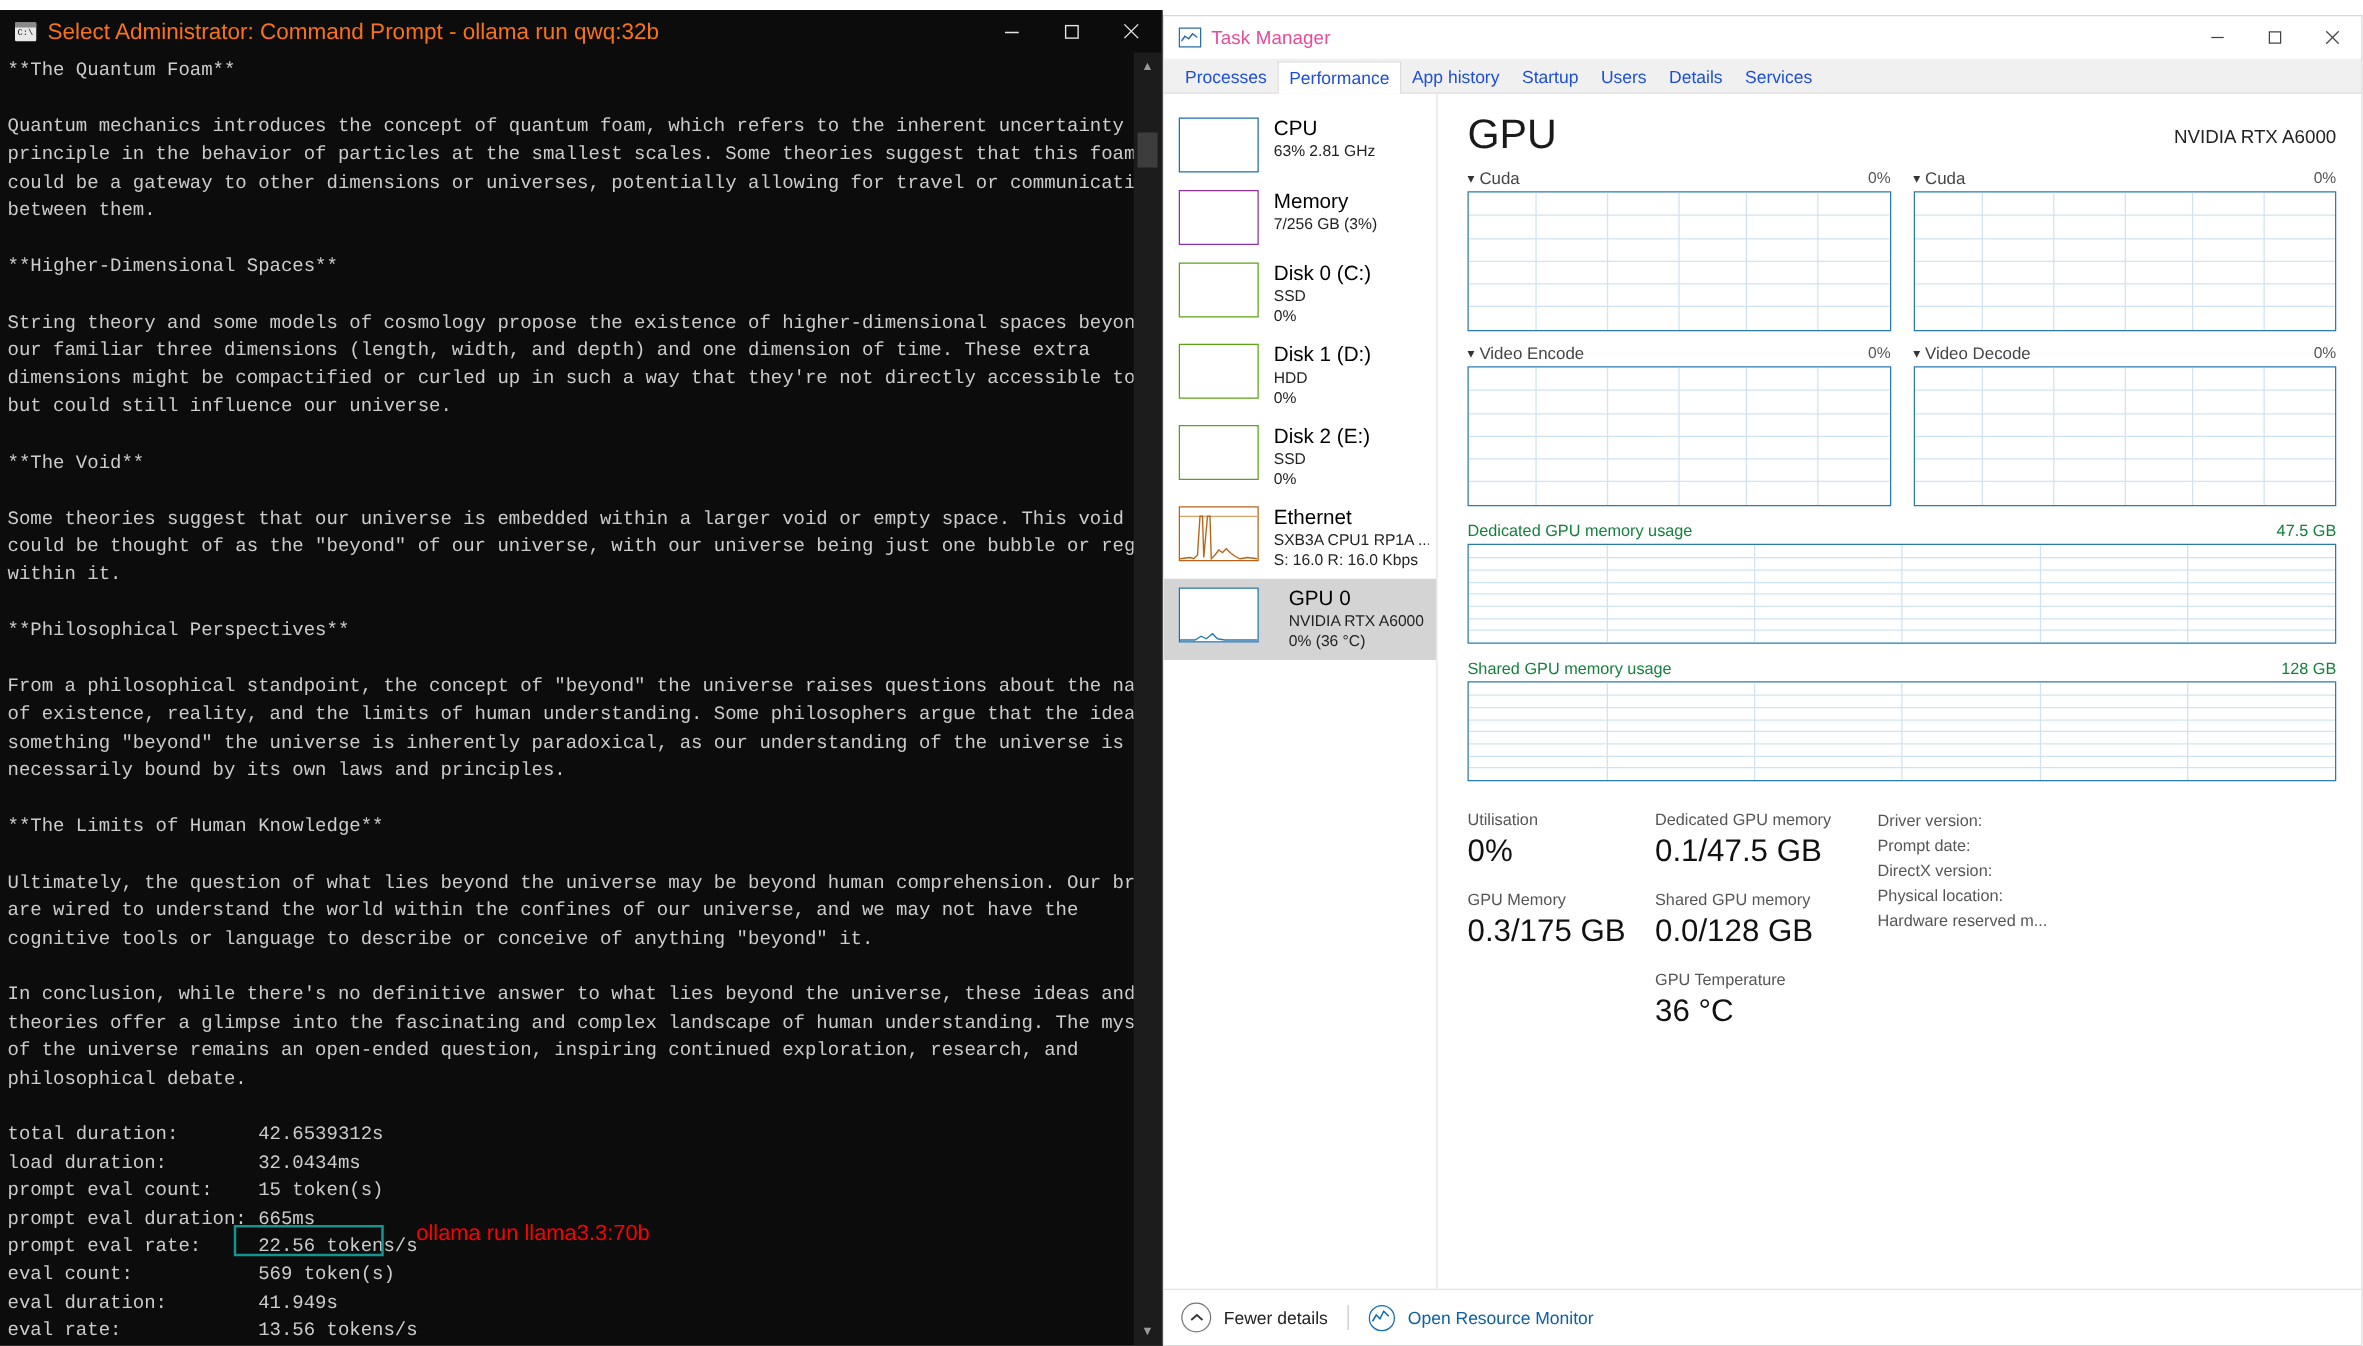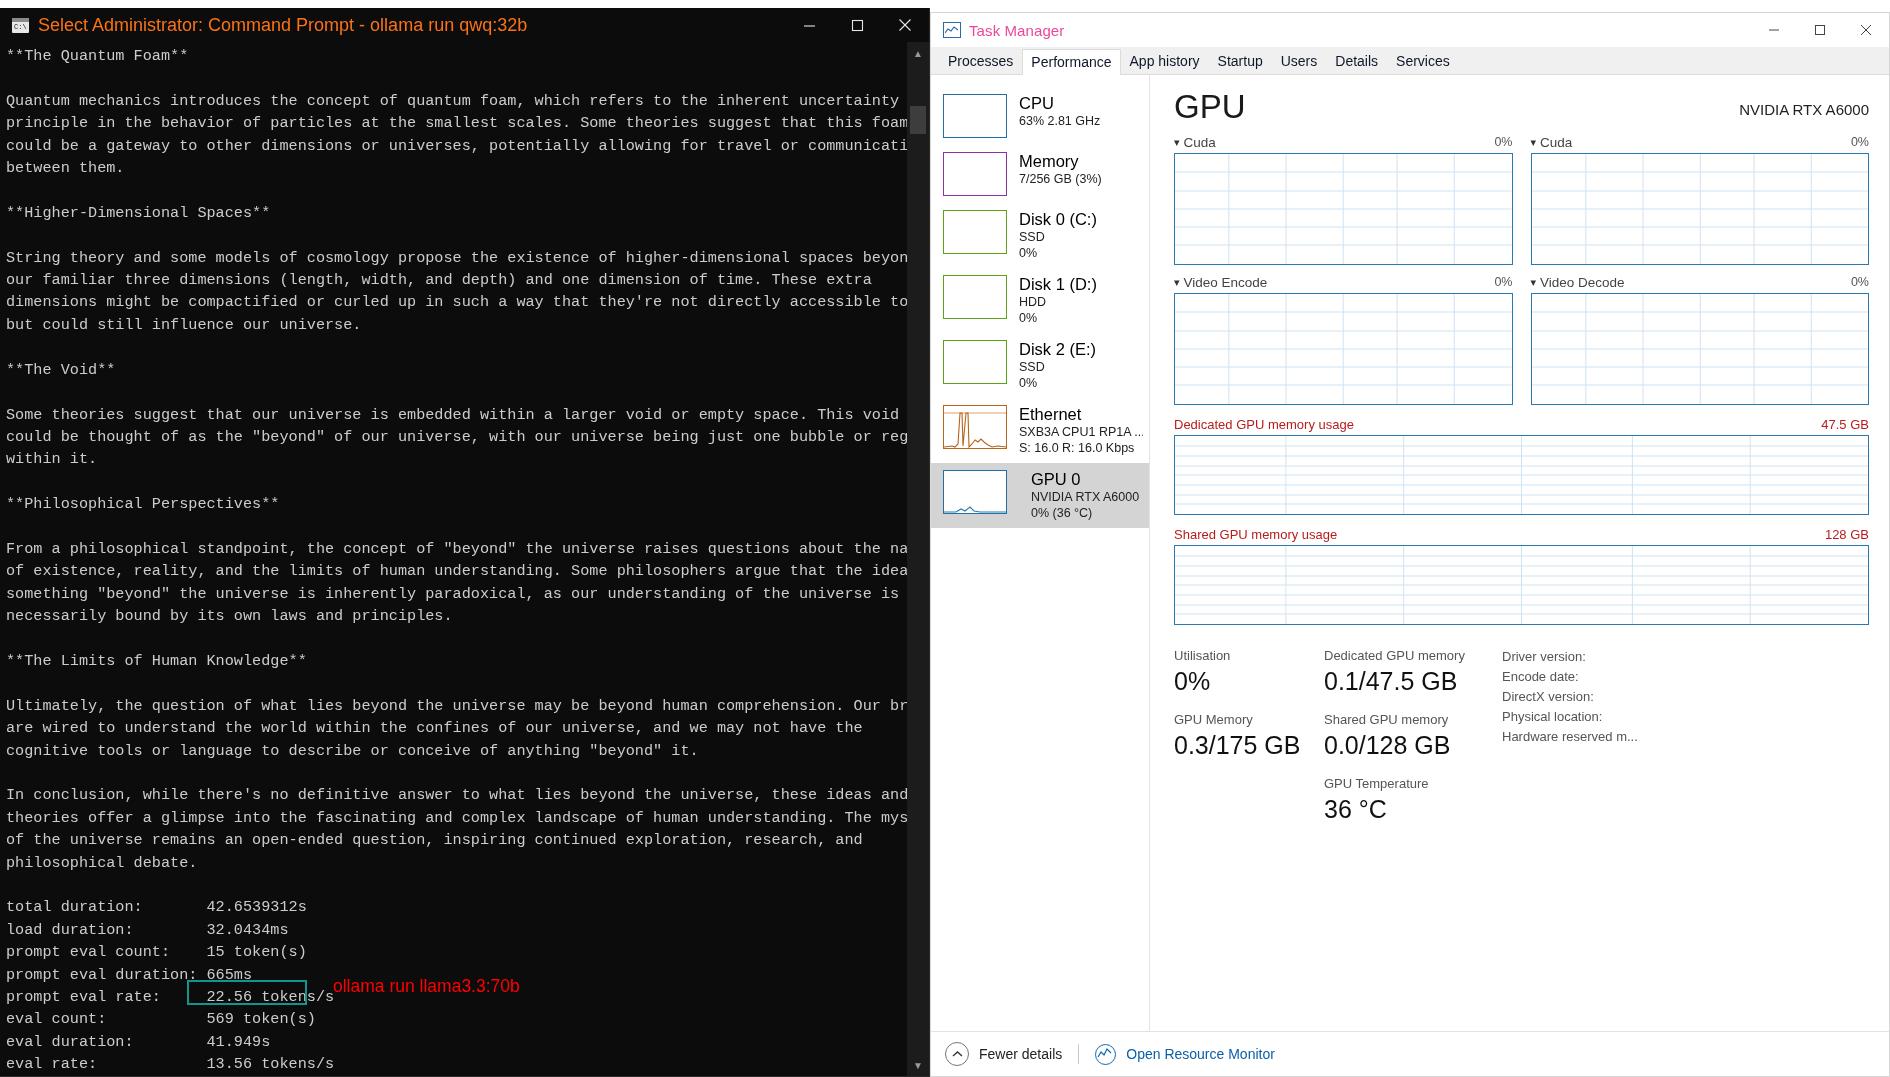--- a/index.html
+++ b/index.html
@@ -20,21 +20,21 @@
   #tm-app-icon .frame{position:absolute;inset:0;border:1px solid #2b6ca3;background:#fff;}
   #tm-app-icon .spark{position:absolute;left:2px;top:4px;width:13px;height:8px;}
   #tm-title{font-size:15px;color:#ec4899;letter-spacing:.1px;}
   #tm-winbtns{position:absolute;right:0;top:0;height:34px;display:flex;}
   .tm-wb{width:46px;height:34px;display:flex;align-items:center;justify-content:center;color:#444;font-size:13px;}
   .tm-wb svg{display:block;}
   #tm-menubar{height:28px;display:flex;align-items:center;padding-left:12px;gap:20px;flex:none;}
   .tm-menu{font-size:14.5px;color:#333;padding:2px 2px;}
   #tm-tabs{height:27px;display:flex;align-items:flex-end;padding-left:8px;flex:none;
            border-bottom:1px solid #dcdcdc;background:#f0f0f0;}
-  .tm-tab{font-size:14px;color:#0f172a;padding:4px 8px 5px 8px;line-height:16px;
+  .tm-tab{font-size:14px;color:#1d4ed8;padding:4px 8px 5px 8px;line-height:16px;
           border:1px solid transparent;border-bottom:none;background:transparent;}
   .tm-tab.active{background:#ffffff;border-color:#dcdcdc;position:relative;top:1px;}
   #tm-body{flex:1;display:flex;min-height:0;background:#ffffff;}
   
   #tm-sidebar{width:218px;flex:none;border-right:1px solid #e3e3e3;padding-top:12px;overflow:hidden;}
   .res-item{display:flex;gap:12px;padding:7px 6px 7px 12px;align-items:flex-start;}
   .res-item.selected{background:#d4d4d4;gap:24px;}
   .res-thumb{width:64px;height:44px;flex:none;background:#fff;box-sizing:border-box;position:relative;overflow:hidden;}
   .res-thumb svg{position:absolute;left:0;top:0;}
   .res-text{min-width:0;}
@@ -47,21 +47,21 @@
   #gpu-model{font-size:15px;color:#222;padding-top:12px;white-space:nowrap;}
   .graph-row{display:flex;gap:18px;margin-top:10px;padding-right:20px;}
   .graph-box{flex:1;min-width:0;}
   .graph-cap{display:flex;justify-content:space-between;align-items:baseline;font-size:13.5px;color:#444;margin-bottom:3px;}
   .graph-cap .chev{margin-right:4px;color:#333;font-size:11px;}
   .graph-cap .lbl{display:flex;align-items:center;}
   .graph-cap .pct{color:#555;font-size:12.5px;}
   .plot{height:110px;border:1px solid #2a7ab0;background:#ffffff;position:relative;overflow:hidden;}
   .plot.wide{height:78px;}
   .plot .grid{position:absolute;inset:0;}
-  .mem-cap{font-size:13px;color:#b91c1c;display:flex;justify-content:space-between;margin:12px 0 3px 0;padding-right:20px;}
+  .mem-cap{font-size:13px;color:#15803d;display:flex;justify-content:space-between;margin:12px 0 3px 0;padding-right:20px;}
   #gpu-stats{display:flex;margin-top:22px;gap:0;}
   .stat-col{width:150px;}
   .stat-col.wide{width:auto;flex:1;}
   .stat-block{margin-bottom:14px;}
   .stat-lbl{font-size:13px;color:#555;line-height:18px;}
   .stat-val{font-size:25px;color:#111;line-height:32px;}
   .info-line{font-size:13px;color:#555;line-height:20px;white-space:nowrap;overflow:hidden;}
   #tm-statusbar{height:44px;flex:none;border-top:1px solid #e3e3e3;display:flex;align-items:center;
                 padding-left:14px;gap:10px;background:#fff;}
   #fewer-circle{width:22px;height:22px;border-radius:50%;border:1.4px solid #767676;
@@ -389,21 +389,21 @@
             <div class="stat-lbl">Shared GPU memory</div>
             <div class="stat-val">0.0/128 GB</div>
           </div>
           <div class="stat-block">
             <div class="stat-lbl">GPU Temperature</div>
             <div class="stat-val">36 °C</div>
           </div>
         </div>
         <div class="stat-col wide">
           <div class="info-line">Driver version:</div>
-          <div class="info-line">Encode date:</div>
+          <div class="info-line">Prompt date:</div>
           <div class="info-line">DirectX version:</div>
           <div class="info-line">Physical location:</div>
           <div class="info-line">Hardware reserved m...</div>
         </div>
       </div>
     </div>
   </div>
 
   <div id="tm-statusbar">
     <span id="fewer-circle">

